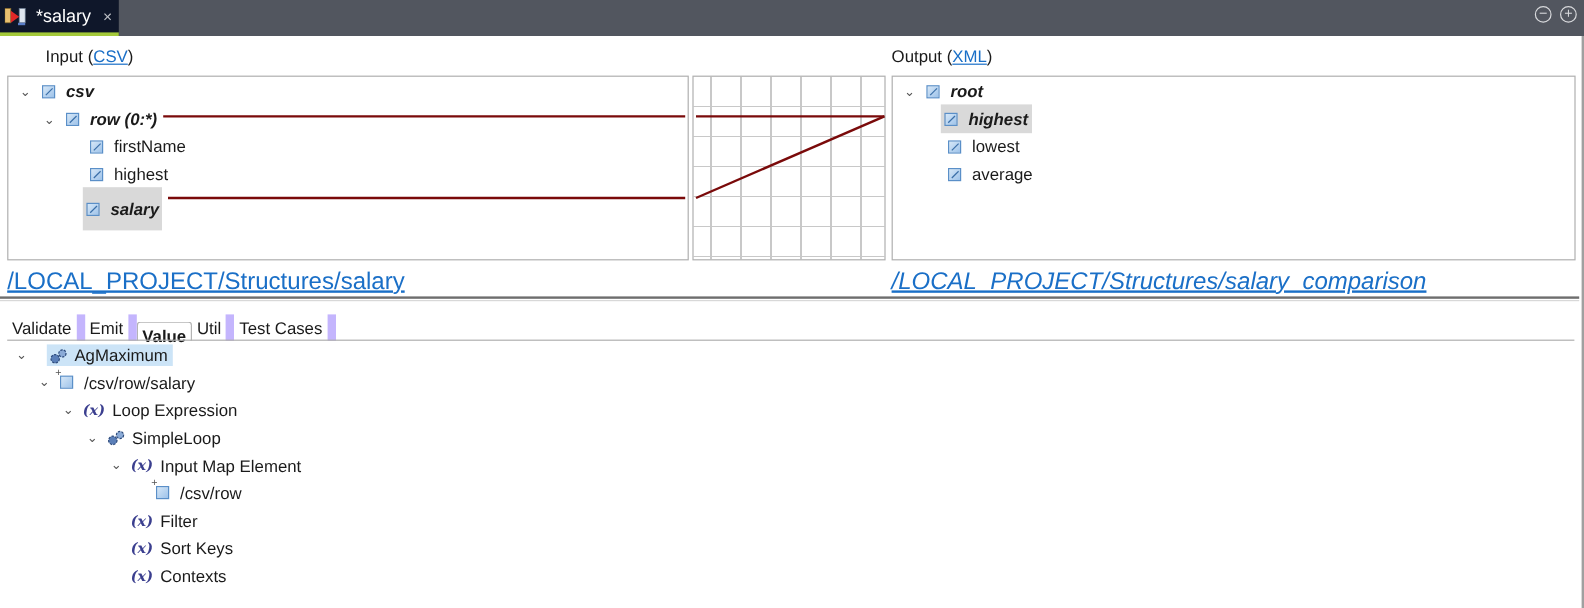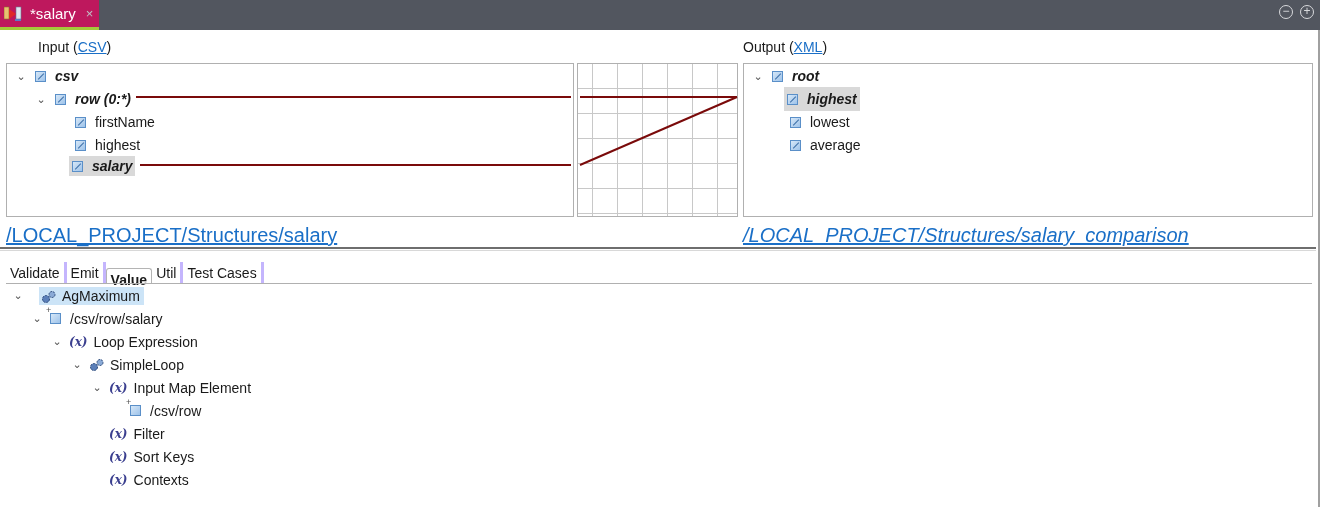--- a/index.html
+++ b/index.html
@@ -5,21 +5,21 @@
   * { box-sizing: border-box; margin: 0; padding: 0; }
   body {
     width: 1320px; height: 507px; overflow: hidden; background: #ffffff;
     font-family: "Liberation Sans", "DejaVu Sans", sans-serif; font-size: 14px; color: #1a1a1a;
     position: relative;
   }
   .titlebar {
     position: absolute; left: 0; top: 0; width: 1320px; height: 30px; background: #52565f;
   }
   .tab {
-    position: absolute; left: 0; top: 0; height: 30px; width: 99px; background: #be185d;
+    position: absolute; left: 0; top: 0; height: 30px; width: 99px; background: #0f172a;
     border-bottom: 3px solid #a4c93a; display: flex; align-items: center; padding-left: 4px;
   }
   .tab .tab-icon { width: 18px; height: 16px; position: relative; margin-right: 8px; }
   .tab .tab-label { color: #ffffff; font-size: 15px; }
   .tab .tab-close { color: #bfc2c7; font-size: 13px; margin-left: 10px; }
   .win-ctrl {
     position: absolute; top: 5px; width: 14px; height: 14px; border: 1.3px solid #d8d9dc;
     border-radius: 50%; color: #d8d9dc; font-size: 12px; line-height: 11px; text-align: center;
   }
   .right-edge { position: absolute; left: 1318px; top: 30px; width: 2px; height: 477px; background: #a0a0a0; }
@@ -44,21 +44,21 @@
     position: absolute; left: 577px; top: 63px; width: 161px; height: 154px; border: 1px solid #b0b0b0;
     background-color: #fff;
     background-image:
       repeating-linear-gradient(to right, transparent 0, transparent 14px, #c8c8c8 14px, #c8c8c8 15px, transparent 15px, transparent 25px),
       repeating-linear-gradient(to bottom, transparent 0, transparent 24px, #c8c8c8 24px, #c8c8c8 25px);
   }
   .link { position: absolute; color: #1a6fc7; text-decoration: underline; font-size: 20px; top: 224px; }
   .divider { position: absolute; left: 0; top: 247px; width: 1316px; height: 4px; border-top: 2px solid #6e6e6e; border-bottom: 1px solid #d8d8d8; }
 
   .tabs { position: absolute; left: 6px; top: 261px; height: 23px; display: flex; align-items: flex-end; }
-  .vtab { height: 22px; padding: 0 4px; border-right: 3px solid #c4b5fd; font-size: 14px; line-height: 22px; }
+  .vtab { height: 22px; padding: 0 4px; border-right: 7px solid #c4b5fd; font-size: 14px; line-height: 22px; }
   .vtab.active { font-weight: bold; border: 1px solid #b4b4b4; border-bottom: none; border-radius: 3px 3px 0 0; background: #fff; height: 16px; }
   .tabs-line { position: absolute; left: 6px; top: 283px; width: 1306px; height: 1px; background: #b0b0b0; }
 
   .vt-row { position: absolute; height: 23px; display: flex; align-items: center; white-space: nowrap; }
   .gear-icon { width: 16px; height: 14px; position: relative; display: inline-block; margin-right: 5px; }
   .fx-icon { color: #3b3f8f; font-style: italic; font-size: 12px; font-weight: bold; margin-right: 6px; font-family: "DejaVu Serif", serif; }
   .xpath-icon { width: 11px; height: 11px; border: 1px solid #5a8fc8; background: linear-gradient(135deg,#d6e7f7,#9ec3ea); display: inline-block; position: relative; margin-right: 9px; }
   .xpath-icon::before { content: "+"; position: absolute; left: -5px; top: -9px; font-size: 9px; color: #555; }
   .row-selected { background: #cce4f7; padding: 1px 4px; }
 </style>
@@ -99,21 +99,21 @@
     <span class="bold-italic">row (0:*)</span>
   </div>
   <div class="tree-row" style="left:68px; top:47px;">
     <span class="elem-icon"></span>
     <span>firstName</span>
   </div>
   <div class="tree-row" style="left:68px; top:70px;">
     <span class="elem-icon"></span>
     <span>highest</span>
   </div>
-  <div class="tree-row sel" style="left:65px; top:92px; height:20px;">
+  <div class="tree-row sel" style="left:65px; top:92px; height:36px;">
     <span class="elem-icon"></span>
     <span class="bold-italic">salary</span>
   </div>
 </div>
 
 <svg style="position:absolute; left:0; top:0;" width="1320" height="507">
   <line x1="136" y1="97" x2="571" y2="97" stroke="#7a0a0a" stroke-width="2"></line>
   <line x1="140" y1="165" x2="571" y2="165" stroke="#7a0a0a" stroke-width="2"></line>
 </svg>
 <div class="mapper">

